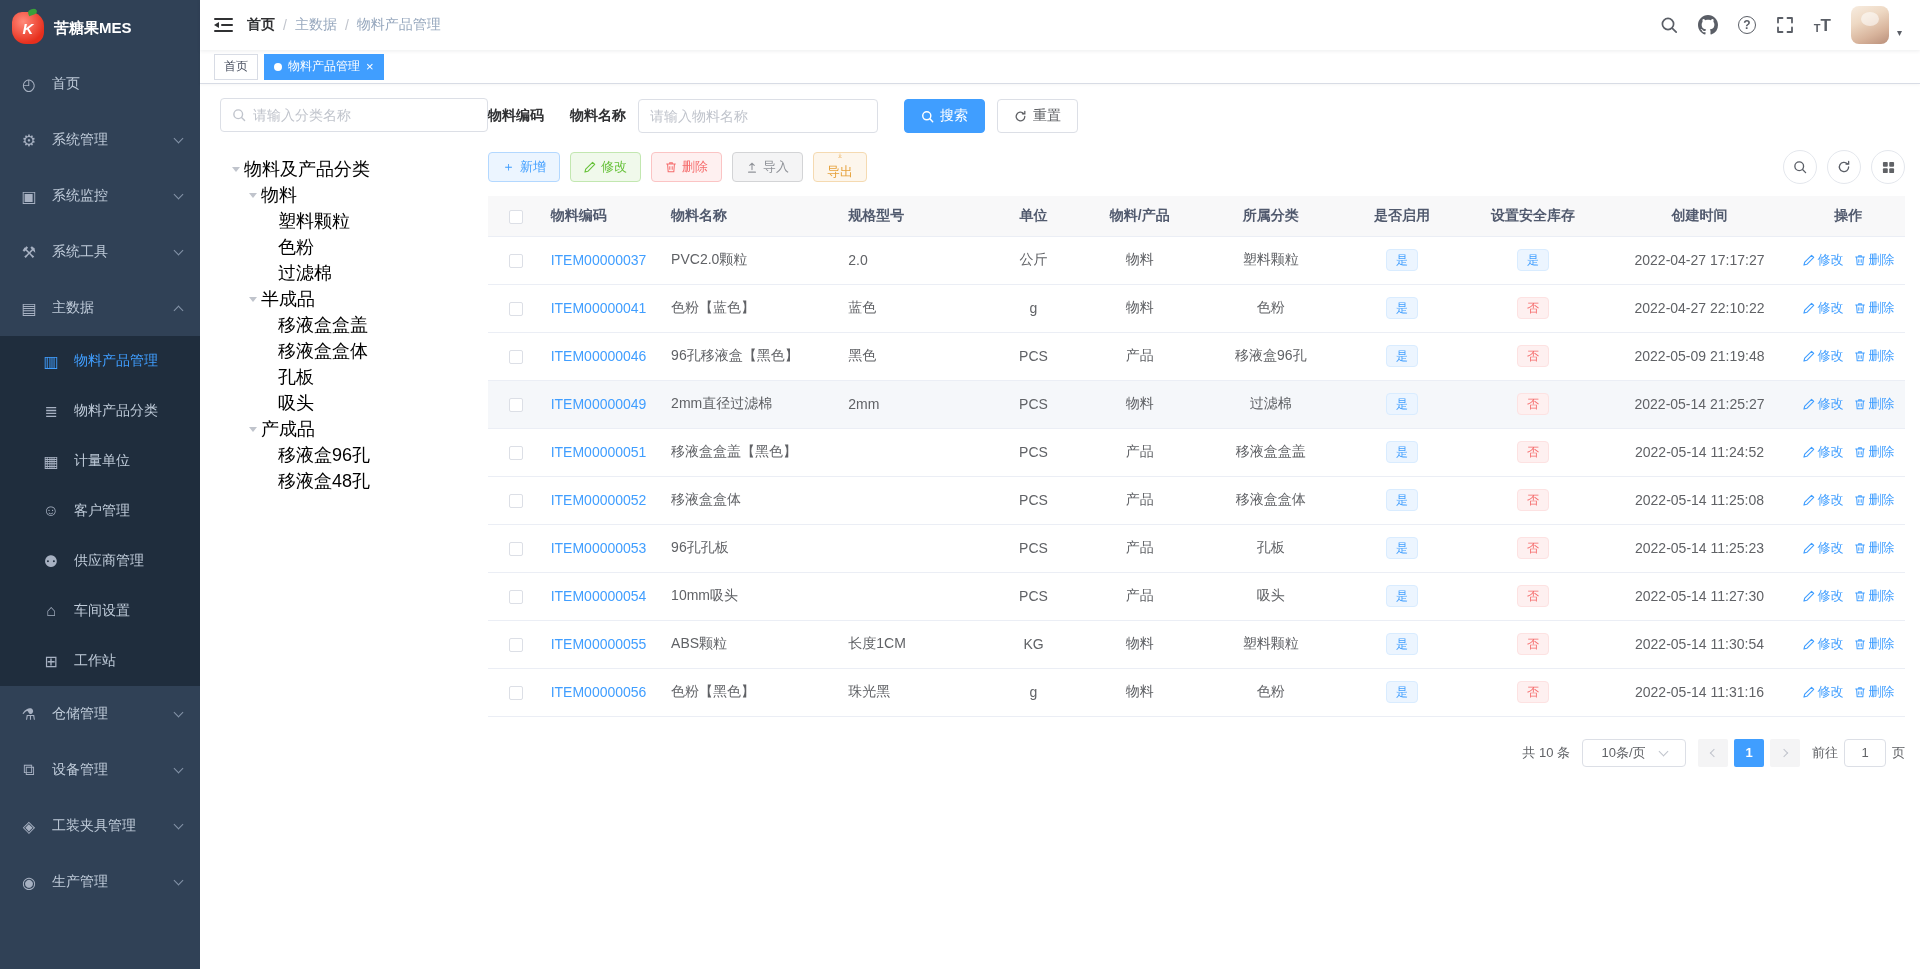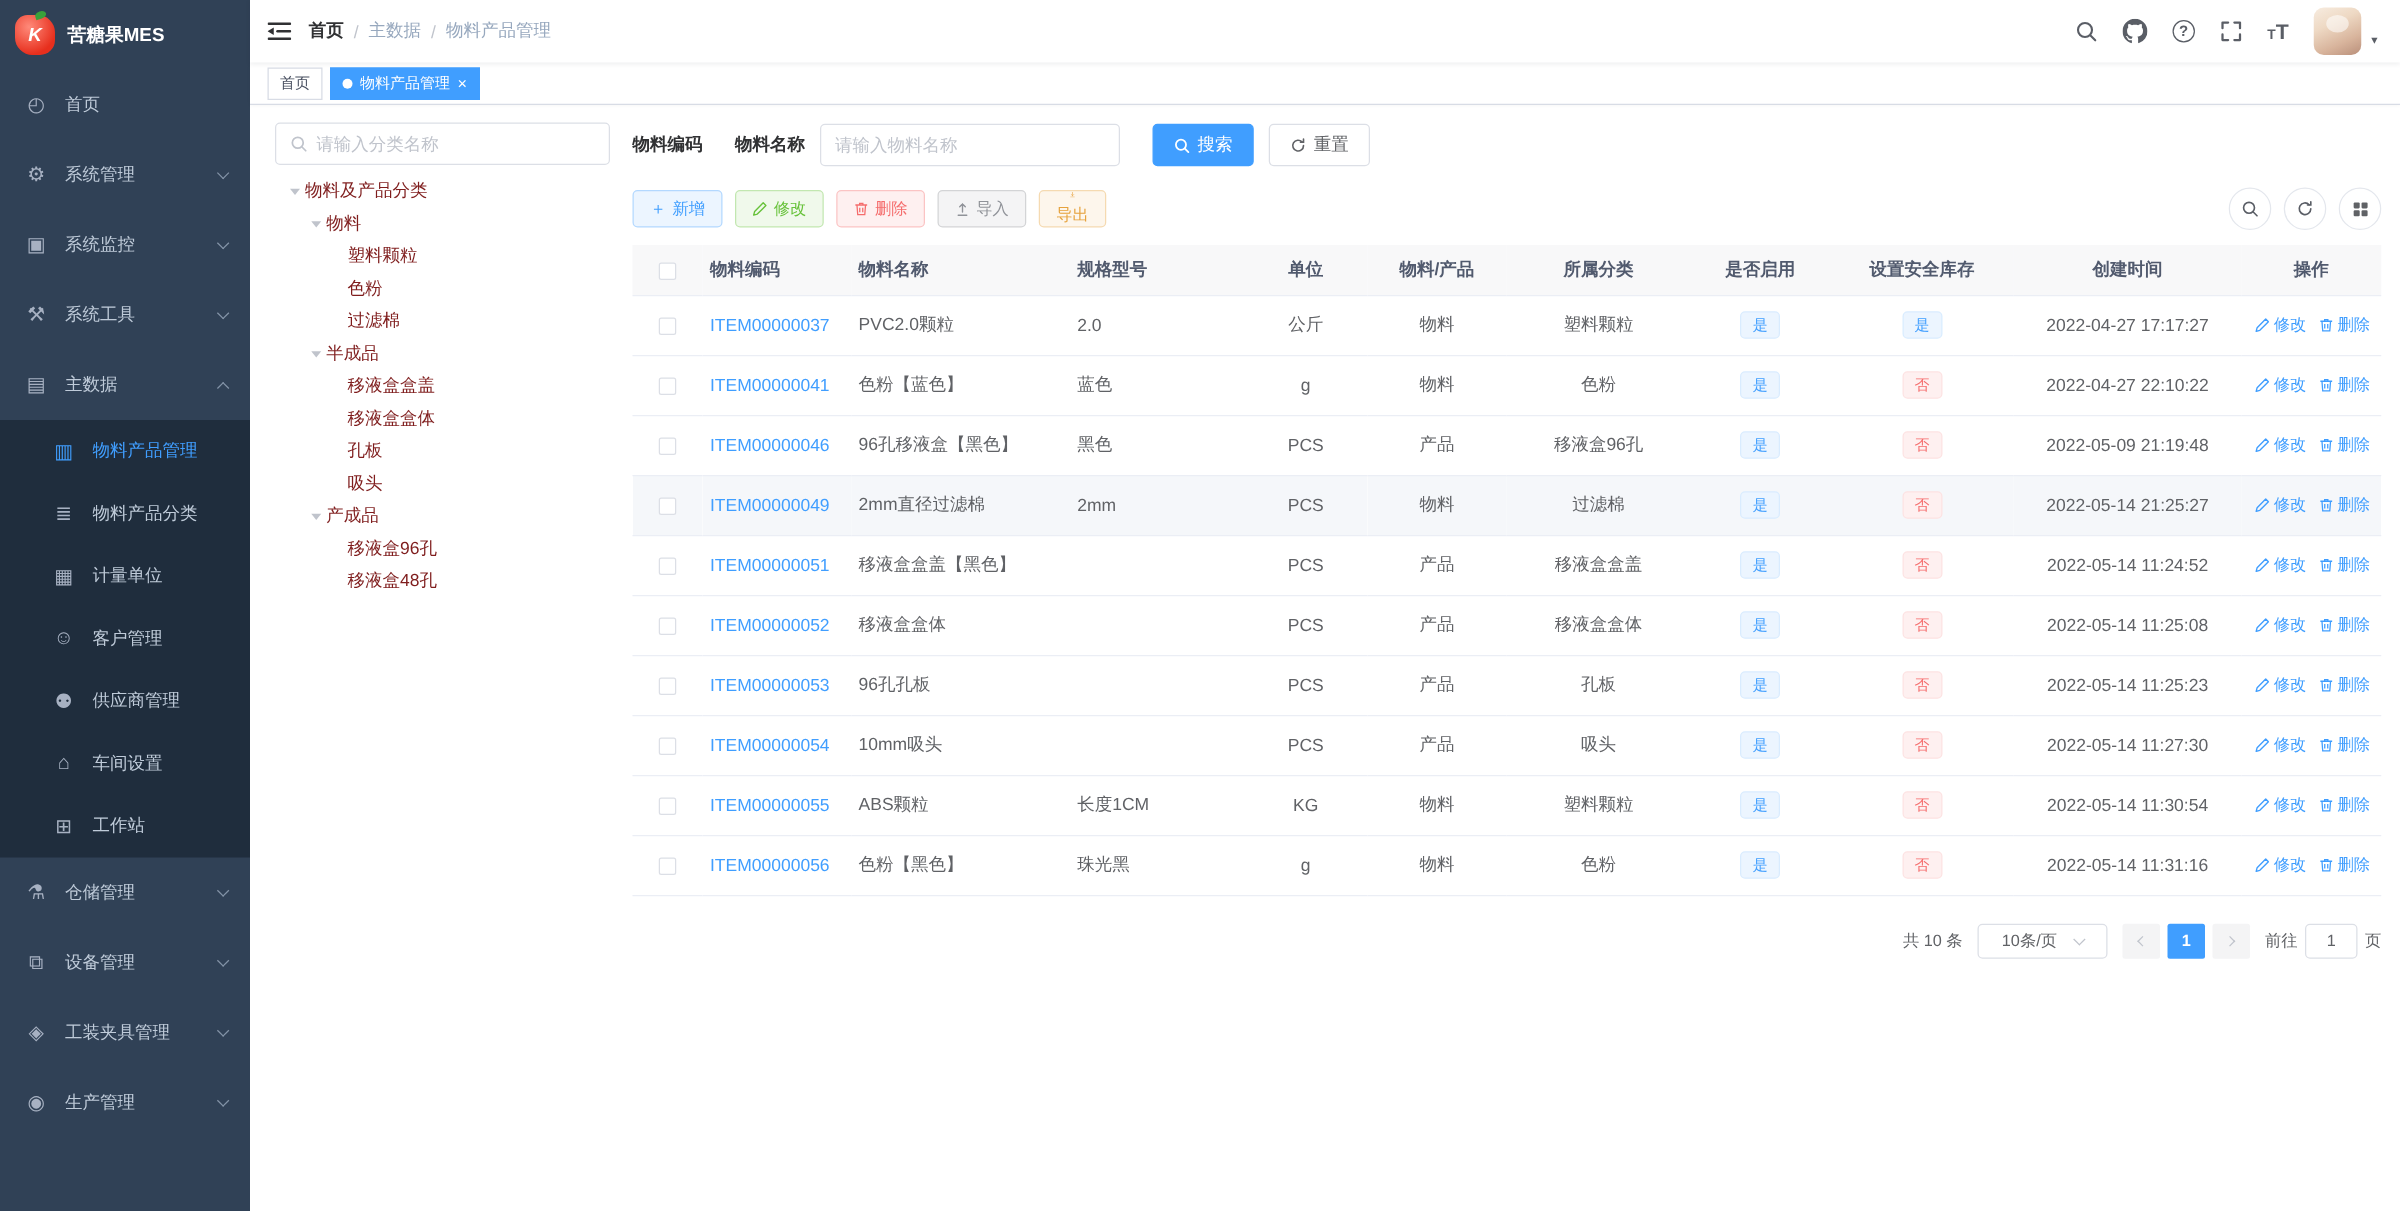--- a/index.html
+++ b/index.html
@@ -50,21 +50,21 @@
   .tags-bar { height:34px; flex-shrink:0; background:#fff; border-bottom:1px solid #d8dce5;
     box-shadow:0 1px 3px 0 rgba(0,0,0,.04); display:flex; align-items:center; padding:0 14px; gap:6px; position:relative; z-index:2; }
   .tag { height:26px; display:inline-flex; align-items:center; gap:6px; padding:0 9px; border:1px solid #d8dce5;
     background:#fff; color:#495060; font-size:12px; cursor:pointer; }
   .tag.active { background:#409EFF; border-color:#409EFF; color:#fff; }
   .tag-dot { width:8px; height:8px; border-radius:50%; background:#fff; }
   .tag-close { font-size:13px; line-height:1; cursor:pointer; }
 
   
   .content { flex:1; padding:14px 15px 0 20px; overflow:hidden; background:#fff; }
-  .content-grid { display:grid; grid-template-columns:268px 1fr; column-gap:18px; height:100%; }
+  .content-grid { display:grid; grid-template-columns:268px 1fr; height:100%; }
   .left-col { min-width:0; }
   .right-col { min-width:0; }
 
   .input-box { height:34px; border:1px solid #dcdfe6; border-radius:4px; background:#fff; display:flex; align-items:center;
     gap:7px; padding:0 11px; color:#c0c4cc; }
   .input-box input { border:none; outline:none; flex:1; font-size:14px; color:#606266; font-family:inherit; min-width:0; }
   .input-box input::placeholder { color:#c0c4cc; }
 
   .filter-form { display:flex; align-items:center; gap:12px; height:36px; }
   .filter-label { font-weight:bold; color:#303133; font-size:14px; white-space:nowrap; }
@@ -80,21 +80,21 @@
   .tbtn-add { color:#409EFF; background:#ecf5ff; border-color:#b3d8ff; }
   .tbtn-edit { color:#67c23a; background:#f0f9eb; border-color:#c2e7b0; }
   .tbtn-del { color:#f56c6c; background:#fef0f0; border-color:#fbc4c4; }
   .tbtn-imp { color:#909399; background:#f4f4f5; border-color:#d3d4d6; }
   .tbtn-exp { color:#e6a23c; background:#fdf6ec; border-color:#f5dab1;flex-direction:column; }
   .toolbar-right { margin-left:auto; display:flex; gap:10px; }
   .circle-btn { width:34px; height:34px; border-radius:50%; border:1px solid #e4e7ed; background:#fff; color:#5a5e66;
     display:flex; align-items:center; justify-content:center; cursor:pointer; }
 
   
-  .tree { margin-top:8px; font-size:14px; color:#7f1d1d; }
+  .tree { margin-top:24px; font-size:18px; color:#000000; }
   .tree-node { height:26px; display:flex; align-items:center; cursor:pointer; }
   .caret-slot { width:16px; display:flex; justify-content:center; flex-shrink:0; }
   .tree-caret { width:0; height:0; border-left:4.5px solid transparent; border-right:4.5px solid transparent; border-top:5.5px solid #c0c4cc; }
 
   
   .data-table { width:100%; border-collapse:collapse; table-layout:fixed; margin-top:12px; }
   .data-table th { background:#f8f8f9; color:#515a6e; font-weight:bold; font-size:14px; height:40px;
     border-bottom:1px solid #ebeef5; padding:0 6px; }
   .data-table td { height:48px; border-bottom:1px solid #ebeef5; color:#606266; font-size:14px; padding:0 6px;
     overflow:hidden; white-space:nowrap; }

